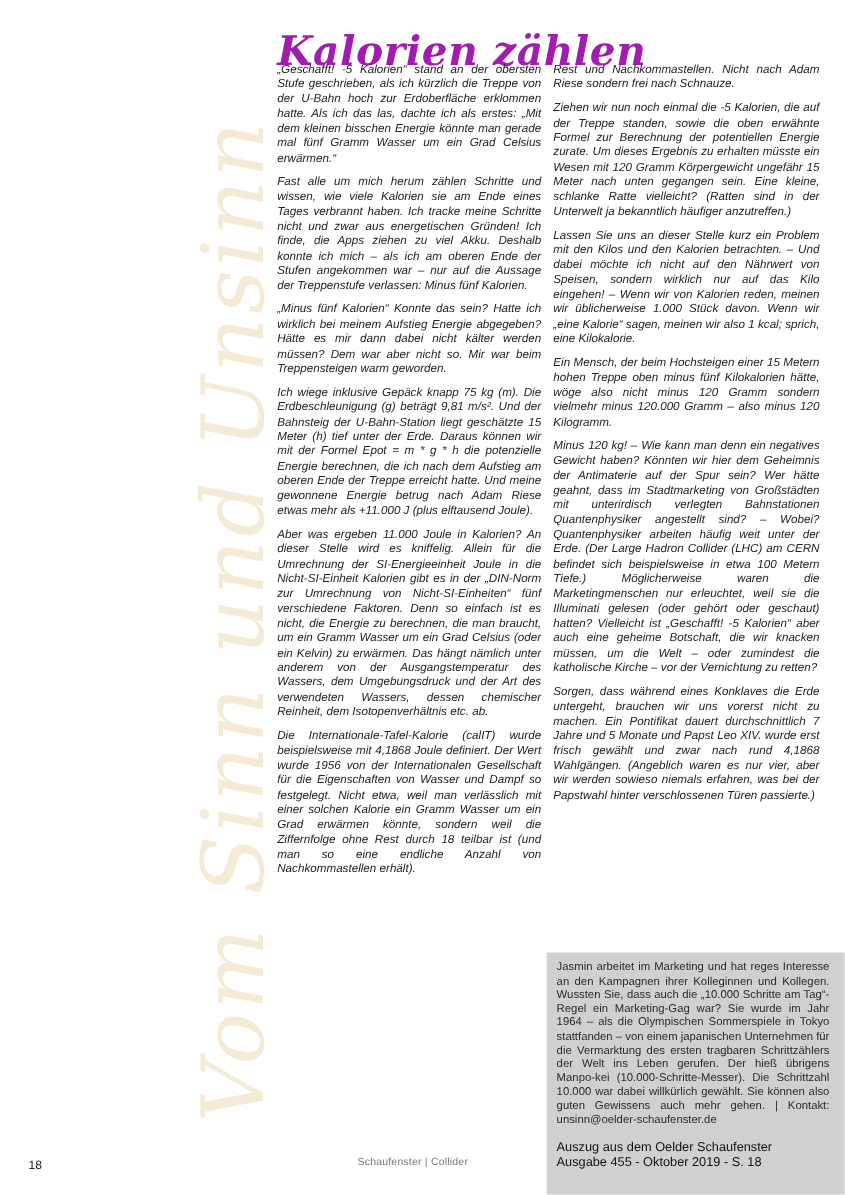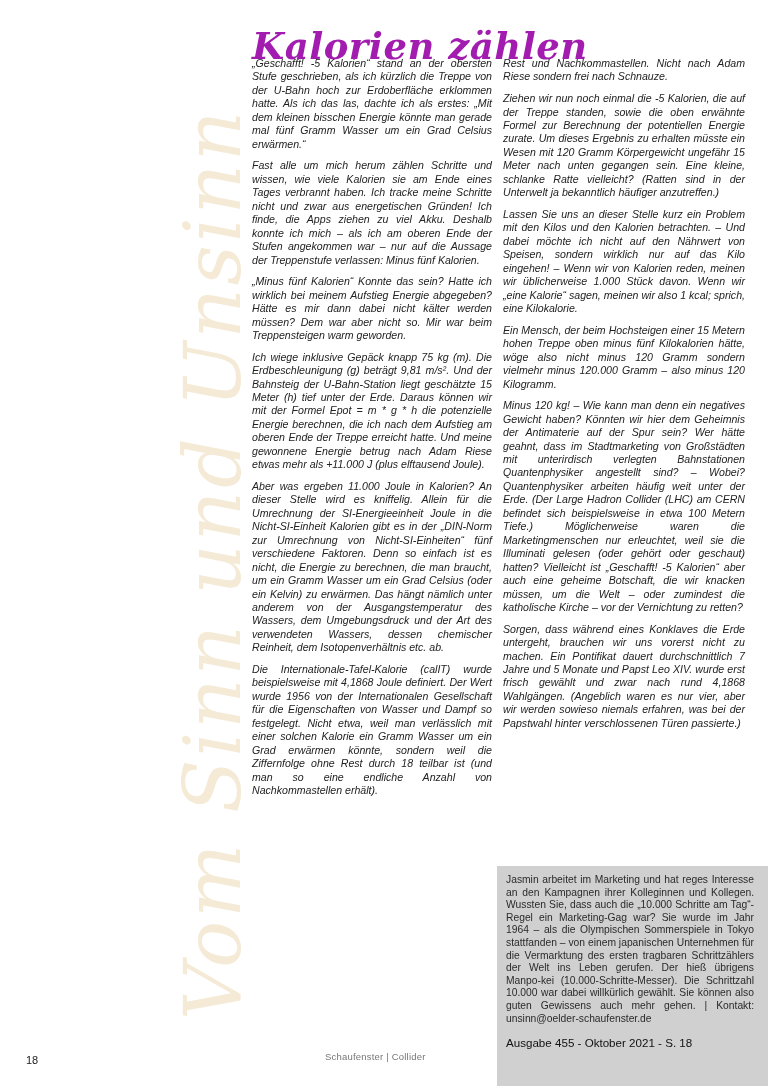--- a/index.html
+++ b/index.html
@@ -104,18 +104,19 @@
   <p>Ziehen wir nun noch einmal die -5 Kalorien, die auf der Treppe standen, sowie die oben erwähnte Formel zur Berechnung der potentiellen Energie zurate. Um dieses Ergebnis zu erhalten müsste ein Wesen mit 120 Gramm Körpergewicht ungefähr 15 Meter nach unten gegangen sein. Eine kleine, schlanke Ratte vielleicht? (Ratten sind in der Unterwelt ja bekanntlich häufiger anzutreffen.)</p>
   <p>Lassen Sie uns an dieser Stelle kurz ein Problem mit den Kilos und den Kalorien betrachten. – Und dabei möchte ich nicht auf den Nährwert von Speisen, sondern wirklich nur auf das Kilo eingehen! – Wenn wir von Kalorien reden, meinen wir üblicherweise 1.000 Stück davon. Wenn wir „eine Kalorie“ sagen, meinen wir also 1 kcal; sprich, eine Kilokalorie.</p>
   <p>Ein Mensch, der beim Hochsteigen einer 15 Metern hohen Treppe oben minus fünf Kilokalorien hätte, wöge also nicht minus 120 Gramm sondern vielmehr minus 120.000 Gramm – also minus 120 Kilogramm.</p>
   <p>Minus 120 kg! – Wie kann man denn ein negatives Gewicht haben? Könnten wir hier dem Geheimnis der Antimaterie auf der Spur sein? Wer hätte geahnt, dass im Stadtmarketing von Großstädten mit unterirdisch verlegten Bahnstationen Quantenphysiker angestellt sind? – Wobei? Quantenphysiker arbeiten häufig weit unter der Erde. (Der Large Hadron Collider (LHC) am CERN befindet sich beispielsweise in etwa 100 Metern Tiefe.) Möglicherweise waren die Marketingmenschen nur erleuchtet, weil sie die Illuminati gelesen (oder gehört oder geschaut) hatten? Vielleicht ist „Geschafft! -5 Kalorien“ aber auch eine geheime Botschaft, die wir knacken müssen, um die Welt – oder zumindest die katholische Kirche – vor der Vernichtung zu retten?</p>
   <p>Sorgen, dass während eines Konklaves die Erde untergeht, brauchen wir uns vorerst nicht zu machen. Ein Pontifikat dauert durchschnittlich 7 Jahre und 5 Monate und Papst Leo XIV. wurde erst frisch gewählt und zwar nach rund 4,1868 Wahlgängen. (Angeblich waren es nur vier, aber wir werden sowieso niemals erfahren, was bei der Papstwahl hinter verschlossenen Türen passierte.)</p>
 </div>
 
 <aside class="infobox">
   <p class="bio">Jasmin arbeitet im Marketing und hat reges Interesse an den Kampagnen ihrer Kolleginnen und Kollegen. Wussten Sie, dass auch die „10.000 Schritte am Tag“-Regel ein Marketing-Gag war? Sie wurde im Jahr 1964 – als die Olympischen Sommerspiele in Tokyo stattfanden – von einem japanischen Unternehmen für die Vermarktung des ersten tragbaren Schrittzählers der Welt ins Leben gerufen. Der hieß übrigens Manpo-kei (10.000-Schritte-Messer). Die Schrittzahl 10.000 war dabei willkürlich gewählt. Sie können also guten Gewissens auch mehr gehen. | Kontakt: unsinn@oelder-schaufenster.de</p>
   <div class="source">
-    <div>Ausgabe 455 - Oktober 2021 - S. 18</div>
+    <div>Auszug aus dem Oelder Schaufenster</div>
+    <div>Ausgabe 455 - Oktober 2019 - S. 18</div>
   </div>
 </aside>
 
 <div class="page-number">18</div>
 <div class="footer-brand">Schaufenster | Collider</div>
 
 </body></html>

